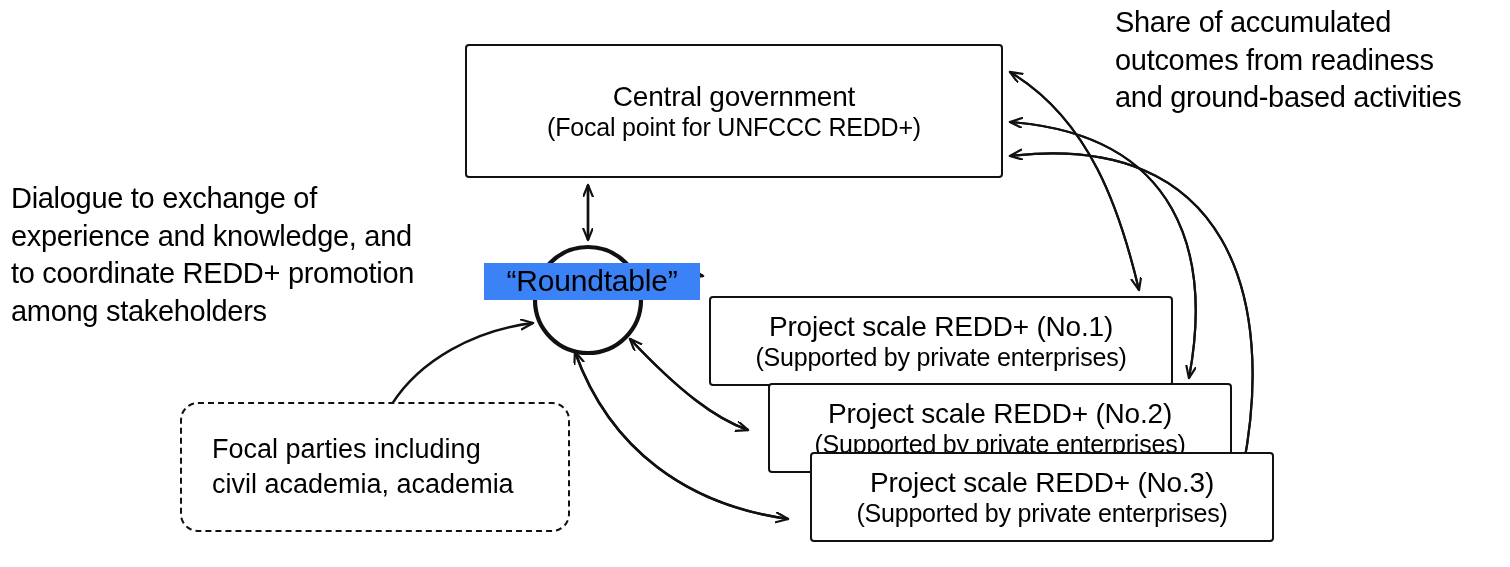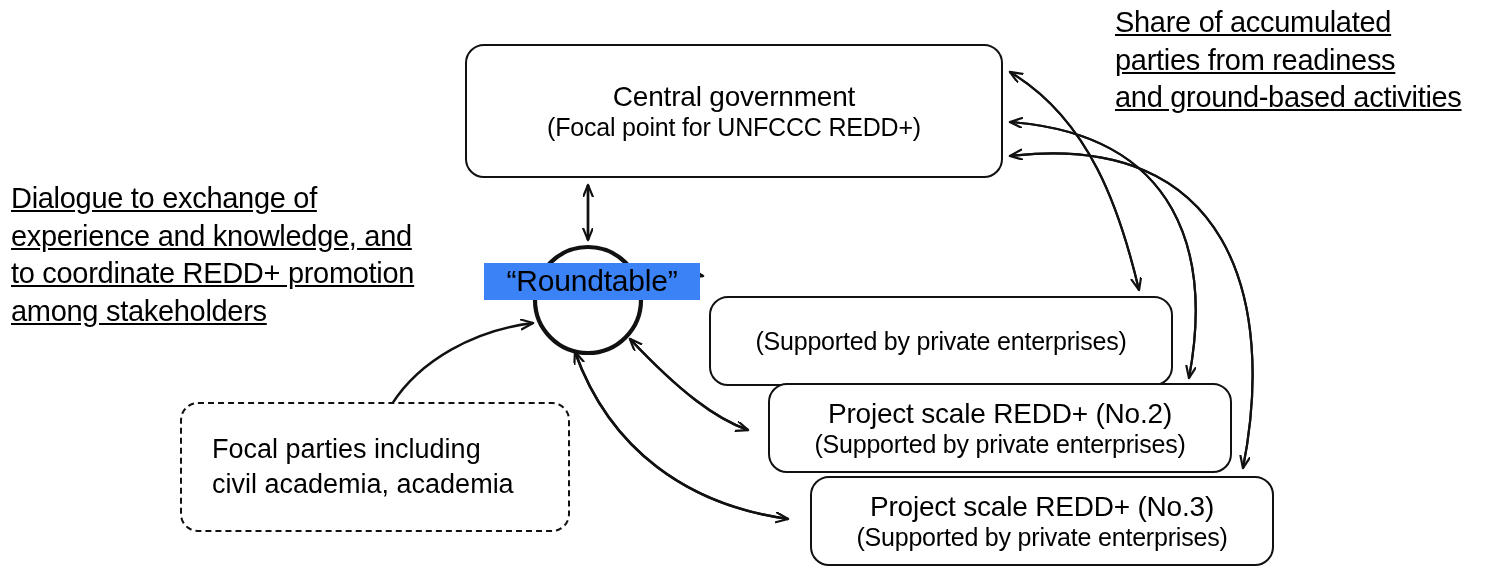--- a/index.html
+++ b/index.html
@@ -18,40 +18,39 @@
     position:absolute;
     left:0;top:0;
     width:1510px;height:567px;
     pointer-events:none;
   }
   .node{
     position:absolute;
     box-sizing:border-box;
     background:#ffffff;
     border:2.5px solid #111111;
-    border-radius:19px;
+    border-radius:4px;
     display:flex;
     flex-direction:column;
     align-items:center;
     justify-content:center;
     text-align:center;
     line-height:1.12;
   }
   .node .l1{font-size:28px;letter-spacing:-0.2px;white-space:nowrap;}
   .node .l2{font-size:25px;letter-spacing:-0.2px;white-space:nowrap;}
   .dashed{border-style:dashed;border-width:2.5px;border-radius:18px;}
   .dashed .t{font-size:27px;line-height:1.28;text-align:left;white-space:nowrap;}
   .note{
     position:absolute;
     font-size:29px;
     line-height:1.30;
     letter-spacing:-0.3px;
     white-space:nowrap;
     background:transparent;
-    text-decoration:underline;
   }
   .note.right{text-align:left;}
   .rt-label{
     position:absolute;
     font-size:30px;
     letter-spacing:-0.2px;
     white-space:nowrap;
     background:#3b82f6;
     padding:1px 4px 2px 4px;
     text-align:center;
@@ -113,46 +112,47 @@
       <path d="M1010,156 C1230,130 1276,300 1243,468" fill="none" stroke="#111111" stroke-width="2.2" marker-end="url(#ahb)"></path>
     </g>
   </svg>
 
   <div class="node" style="left:465px;top:44px;width:538px;height:134px;">
     <div class="l1">Central government</div>
     <div class="l2">(Focal point for UNFCCC REDD+)</div>
   </div>
 
   <div class="node" style="left:709px;top:296px;width:464px;height:90px;">
+    <div class="l1">Project scale REDD+ (No.1)</div>
     <div class="l2">(Supported by private enterprises)</div>
   </div>
 
   <div class="node" style="left:768px;top:383px;width:464px;height:90px;">
     <div class="l1">Project scale REDD+ (No.2)</div>
     <div class="l2">(Supported by private enterprises)</div>
   </div>
 
-  <div class="node" style="left:810px;top:476px;width:464px;height:90px;">
+  <div class="node" style="left:810px;top:452px;width:464px;height:90px;">
     <div class="l1">Project scale REDD+ (No.3)</div>
     <div class="l2">(Supported by private enterprises)</div>
   </div>
 
   <div class="node dashed" style="left:180px;top:402px;width:390px;height:130px;align-items:flex-start;padding-left:30px;">
     <div class="t">Focal parties including</div>
     <div class="t">civil academia, academia</div>
   </div>
 
   <div class="rt-label" style="left:484px;top:263px;width:208px;">“Roundtable”</div>
 
   <div class="note" style="left:11px;top:180px;">
     <div>Dialogue to exchange of</div>
     <div>experience and knowledge, and</div>
     <div>to coordinate REDD+ promotion</div>
     <div>among stakeholders</div>
   </div>
 
   <div class="note right" style="left:1115px;top:4px;">
     <div>Share of accumulated</div>
-    <div>parties from readiness</div>
+    <div>outcomes from readiness</div>
     <div>and ground-based activities</div>
   </div>
 
 </div>
 
 </body></html>

